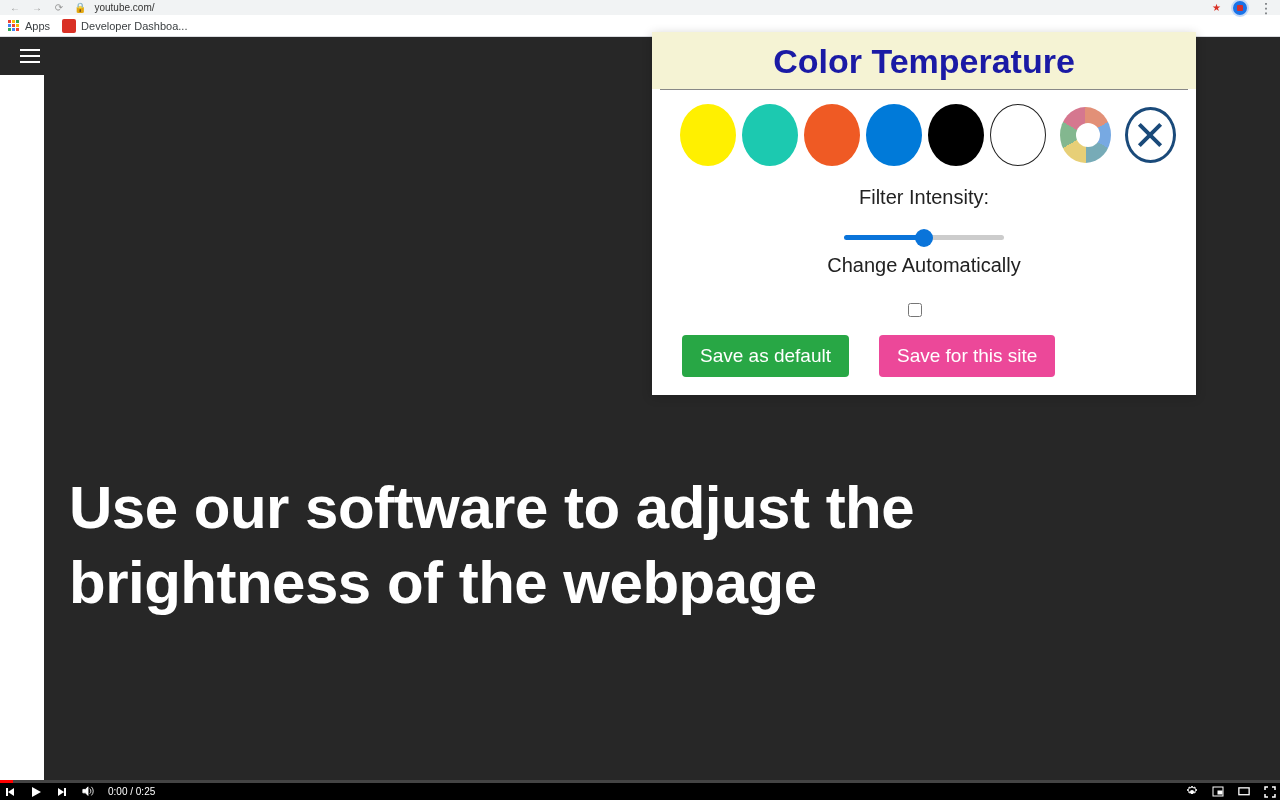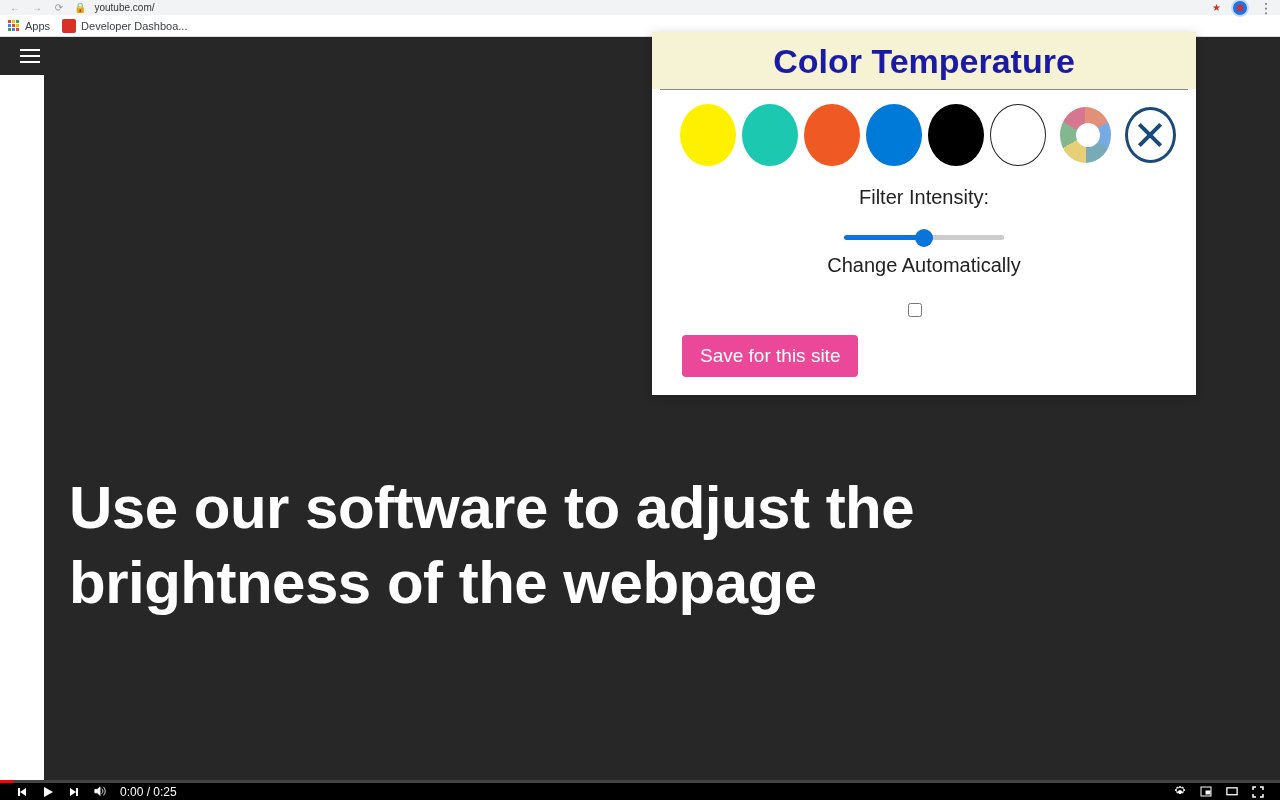--- a/index.html
+++ b/index.html
@@ -104,24 +104,24 @@
 
 .player-controls {
   position: absolute;
   bottom: 0;
   left: 0;
   right: 0;
   height: 17px;
   background: #000;
   display: flex;
   align-items: center;
-  padding: 0 16px;
+  padding: 0 4px;
   gap: 14px;
   color: #fff;
-  font-size: 12px;
+  font-size: 10px;
 }
 .progress-bar {
   position: absolute;
   top: -3px;
   left: 0;
   right: 0;
   height: 3px;
   background: #444;
 }
 .progress-fill { height: 100%; width: 1%; background: #f00; }
@@ -344,15 +344,16 @@
   </div>
   <div class="ext-row">
     <span>Filter Intensity:</span>
     <input type="range" class="slider" min="0" max="100" value="50" style="">
   </div>
   <div class="ext-row" style="padding-top:4px">
     <span>Change Automatically</span>
     <input type="checkbox" class="chk" style="margin-left: -18px;">
   </div>
   <div class="btn-row">
+    <button class="btn btn-green">Save as default</button>
     <button class="btn btn-blue">Save for this site</button>
   </div>
 </div>
 
 </body></html>

